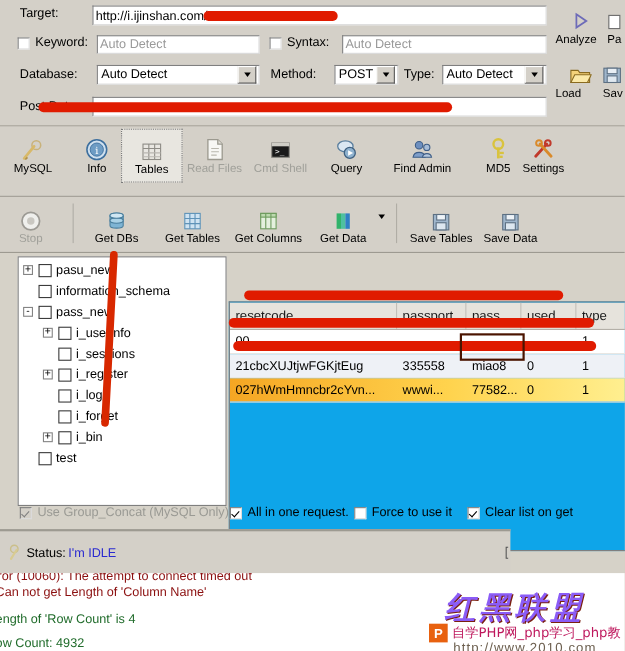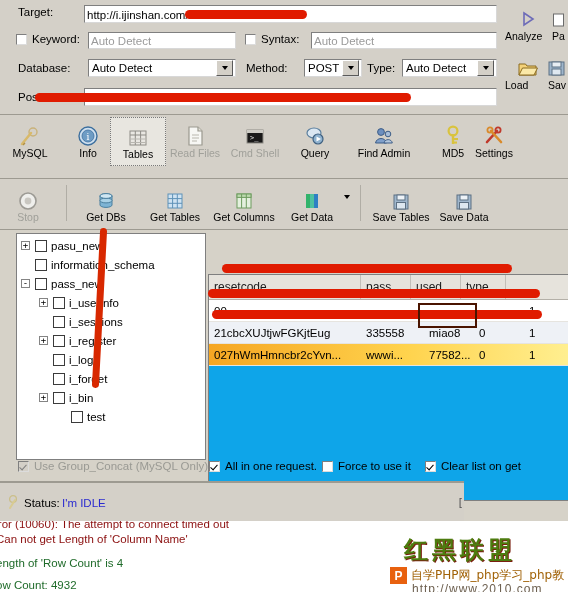--- a/index.html
+++ b/index.html
@@ -128,30 +128,31 @@
   }
   .logline { position:absolute; font-size:11.5px; white-space:nowrap; }
 
   
   .redact { position:absolute; background:#e01b00; border-radius:8px; }
   .redact2 { position:absolute; background:#d82800; border-radius:7px; }
 
   
   .wm { position:absolute; right:2px; bottom:0px; width:176px; height:56px; }
   .wm-cn {
-    position:absolute; left:14px; top:-2px; font-size:24px; font-weight:bold;
-    color:#4d7c0f; font-family:"DejaVu Sans", sans-serif; letter-spacing:4px;
+    position:absolute; left:14px; top:-2px; font-size:28px; font-weight:bold;
+    color:#8b5cf6; font-family:"DejaVu Sans", sans-serif; letter-spacing:4px;
     text-shadow:1px 1px 0 #7a2010;
+    font-style:italic;
   }
   .wm-bar { position:absolute; left:0; top:31px; display:flex; align-items:center; }
   .wm-p {
     width:17px;height:17px;background:#e8610f;color:#fff;font-size:12px;font-weight:bold;
     display:flex;align-items:center;justify-content:center; font-family:"Liberation Sans",sans-serif;
   }
-  .wm-t { font-size:12px; color:#a16207; margin-left:4px; font-family:"DejaVu Sans", sans-serif; }
+  .wm-t { font-size:12px; color:#be185d; margin-left:4px; font-family:"DejaVu Sans", sans-serif; }
   .wm-url { position:absolute; left:22px; top:46px; font-size:12px; color:#6d6050; letter-spacing:1px; }
 </style>
 </head>
 <body>
 
 <div id="app">
 
   <div class="top-panel">
 
     <div class="row" style="left:18px; top:6px;">
@@ -487,31 +488,32 @@
         <div class="tnode" style="padding-left: 22px;">
           <span class="spc"></span>
           <span class="tcb"></span>
           <span>i_forget</span>
         </div>
         <div class="tnode" style="padding-left: 22px;">
           <span class="exp">+</span>
           <span class="tcb"></span>
           <span>i_bin</span>
         </div>
-        <div class="tnode" style="padding-left: 16px; margin-left: 24px;">
+        <div class="tnode" style="padding-left: 4px;">
           <span class="spc"></span>
           <span class="tcb"></span>
           <span>test</span>
         </div>
       </div>
   </div>
 
   <div class="gridbox">
     <div class="ghead" id="grid-head">
         <div class="gh" style="width: 152px;">resetcode</div>
+        <div class="gh" style="width: 63px;">passport</div>
         <div class="gh" style="width: 50px;">pass...</div>
         <div class="gh" style="width: 50px;">used</div>
         <div class="gh" style="width: 45px;">type</div>
       </div>
     <div id="grid-body">
         <div class="grow" style="background: rgb(255, 255, 255); border-bottom: 1px solid rgb(230, 228, 223);">
           <div class="gc" style="width: 152px;">00</div>
           <div class="gc" style="width: 63px;"></div>
           <div class="gc" style="width: 50px;"></div>
           <div class="gc" style="width: 50px;"></div>

